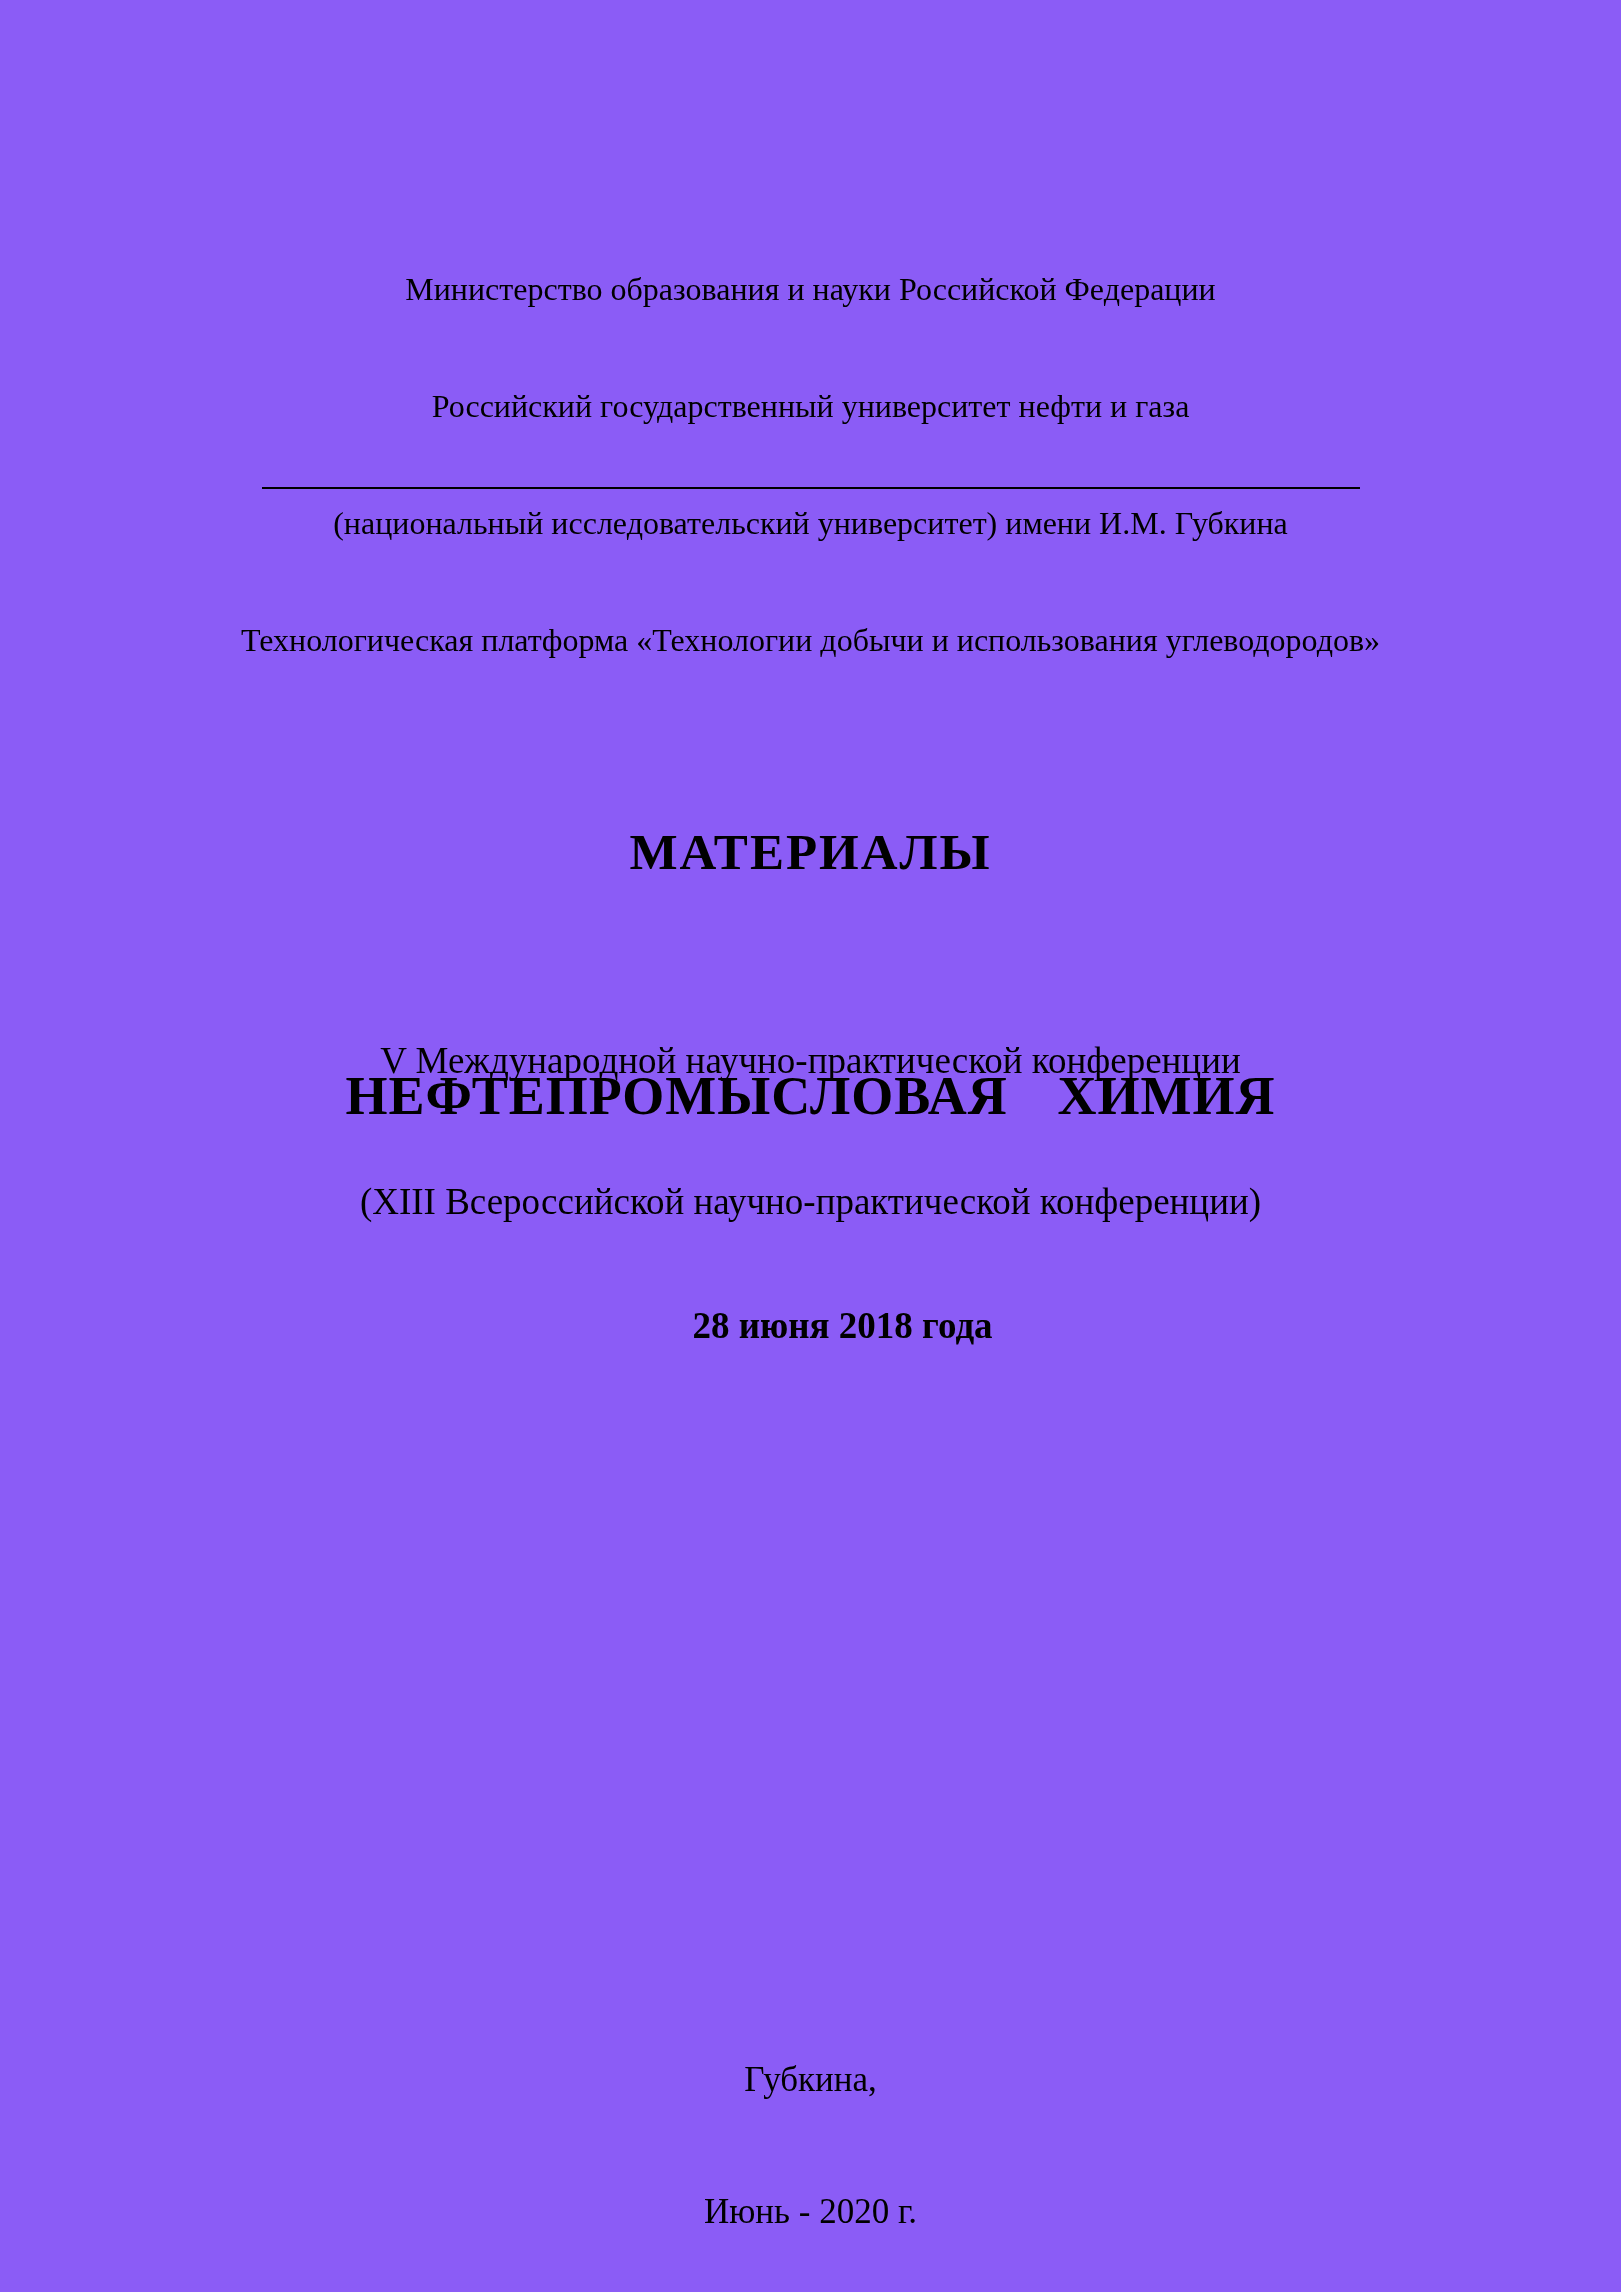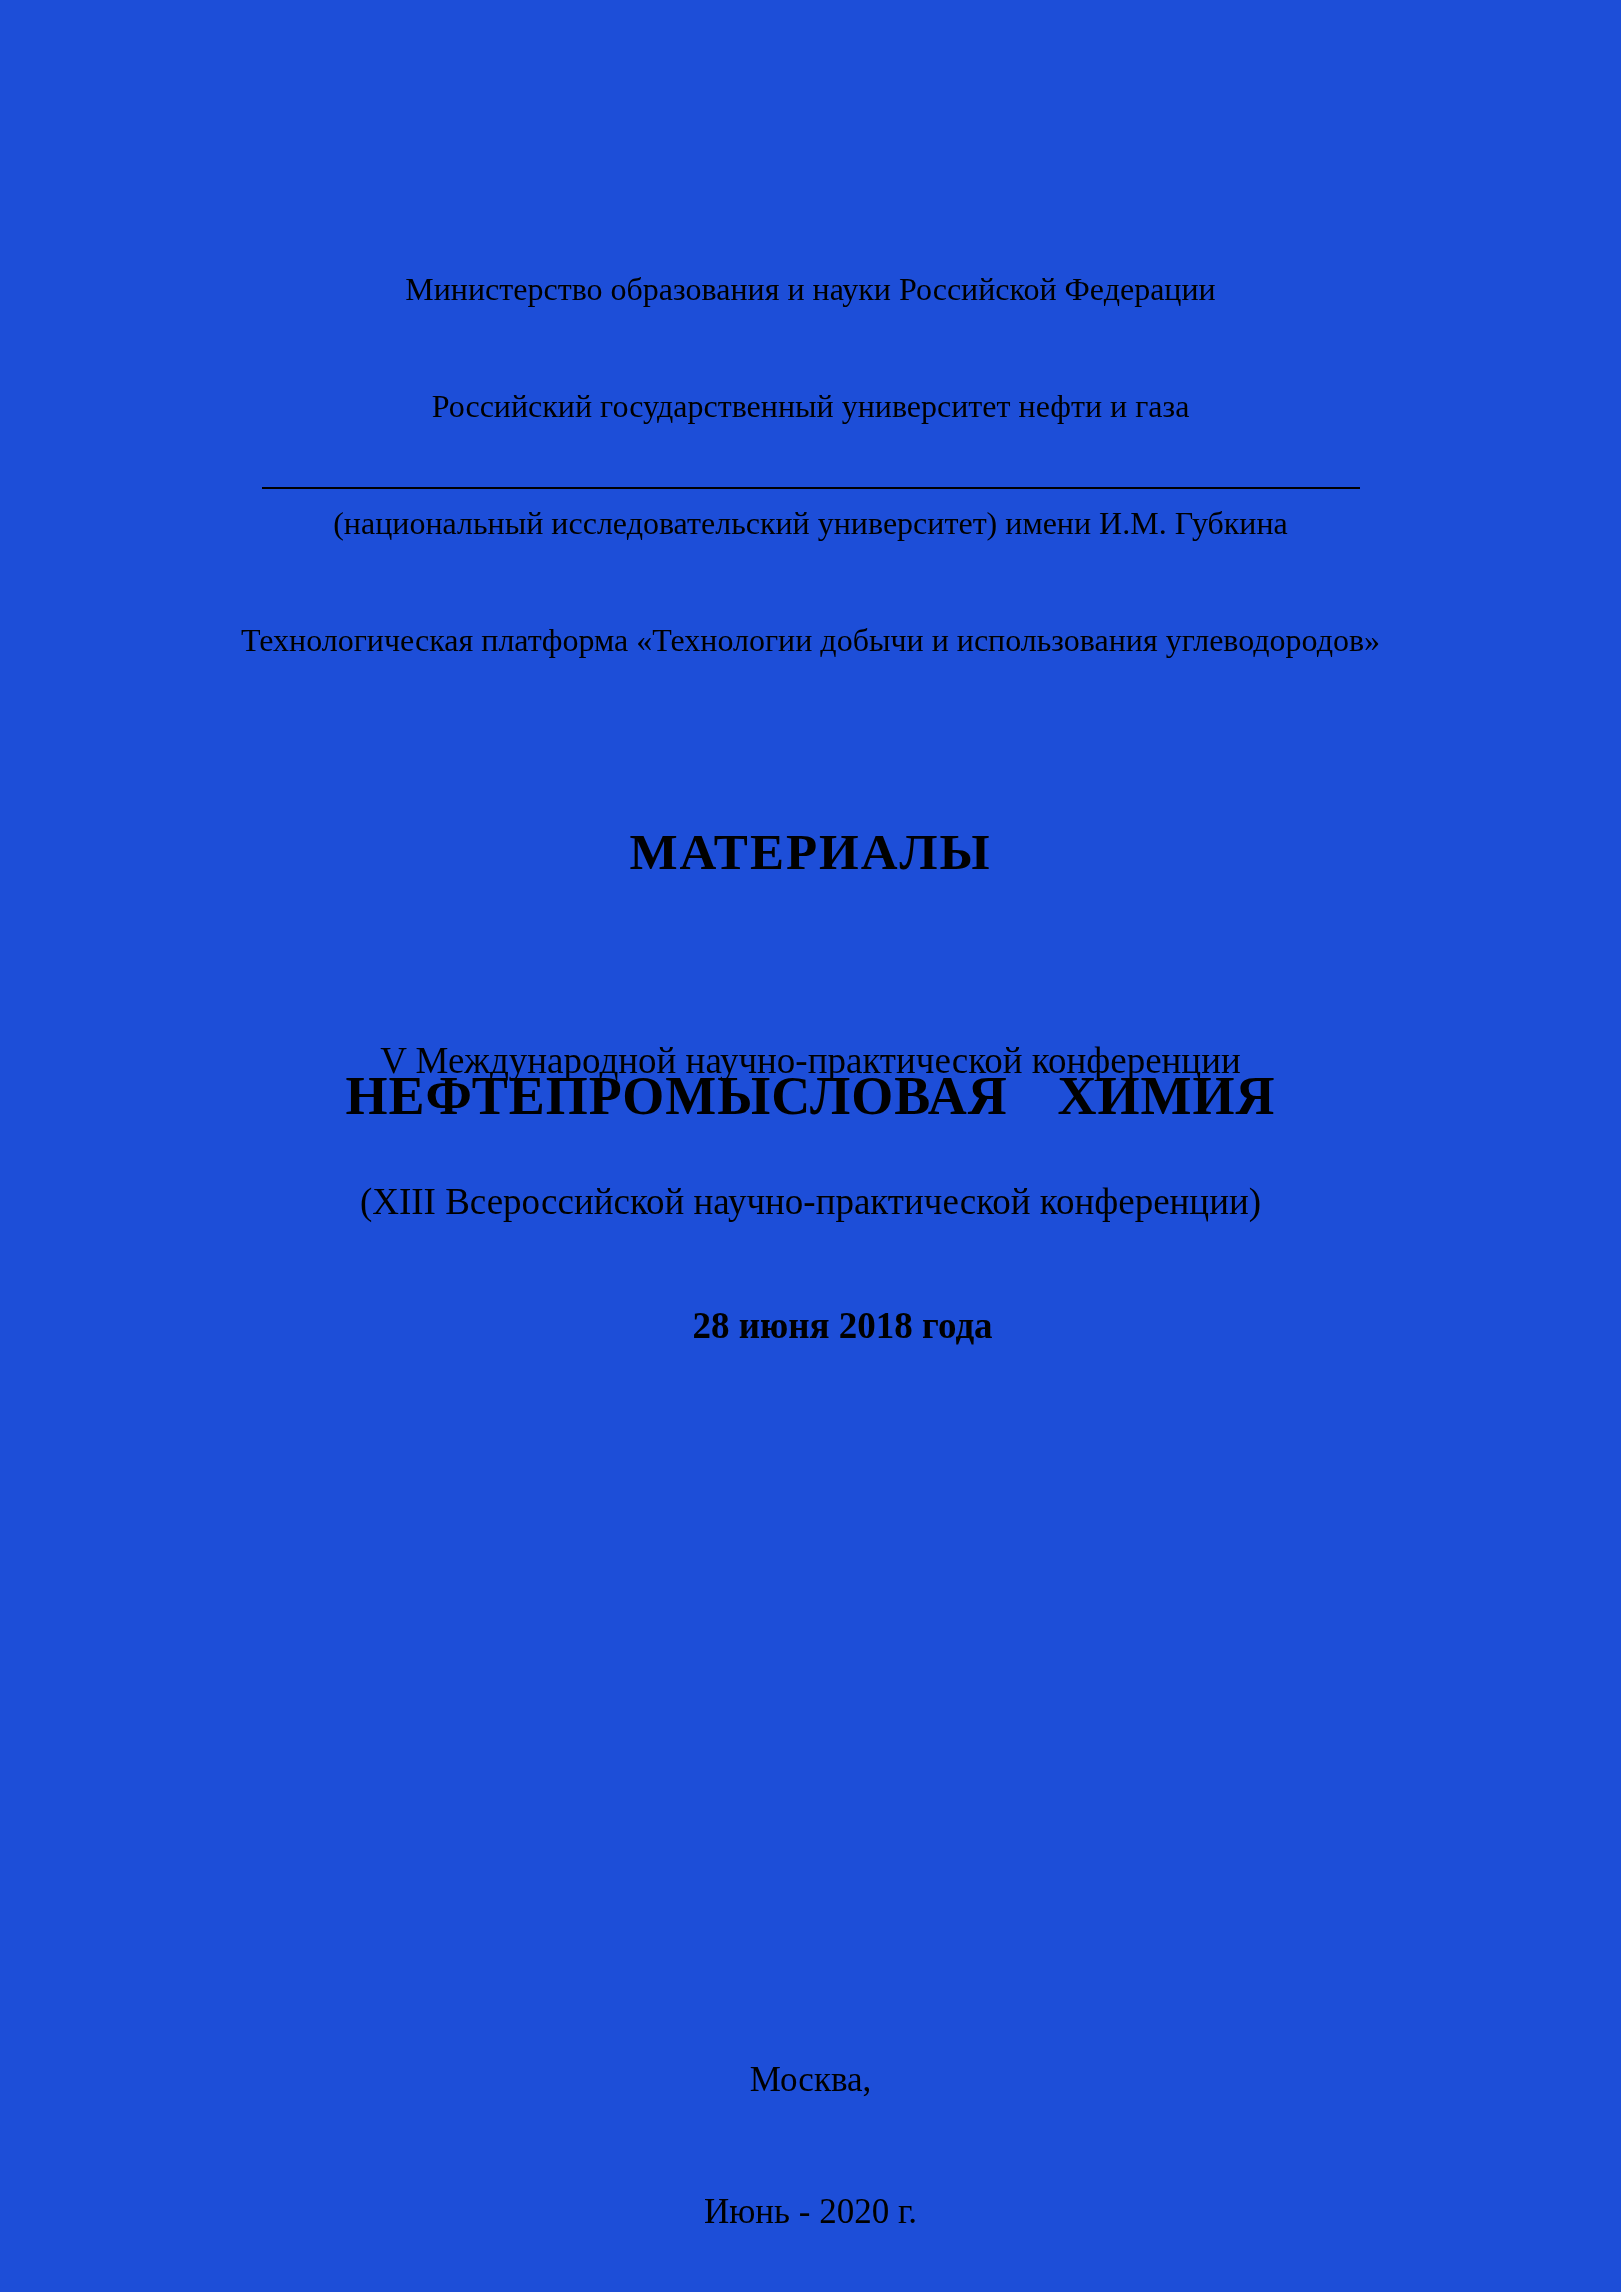--- a/index.html
+++ b/index.html
@@ -6,21 +6,21 @@
   html, body {
     margin: 0;
     padding: 0;
     background: #e8e8e8;
   }
   .page {
     position: relative;
     width: 1621px;
     height: 2293px;
     margin: 0 auto;
-    background: #1d4ed8;
+    background: #8b5cf6;
     color: #000000;
     font-family: "Liberation Serif", "DejaVu Serif", serif;
     overflow: hidden;
   }
   .centered {
     position: absolute;
     left: 0;
     width: 100%;
     text-align: center;
     white-space: pre-wrap;
@@ -90,18 +90,18 @@
   <div class="centered subtitle">
     <div>V Международной научно-практической конференции</div>
     <div>(XIII Всероссийской научно-практической конференции)</div>
   </div>
 
   <div class="centered conf-title">НЕФТЕПРОМЫСЛОВАЯ ХИМИЯ</div>
 
   <div class="centered date-line">28 июня 2018 года</div>
 
   <div class="centered footer">
-    <div>Москва,</div>
+    <div>Губкина,</div>
     <div>Июнь - 2020 г.</div>
   </div>
 
 </div>
 
 
 </body></html>

